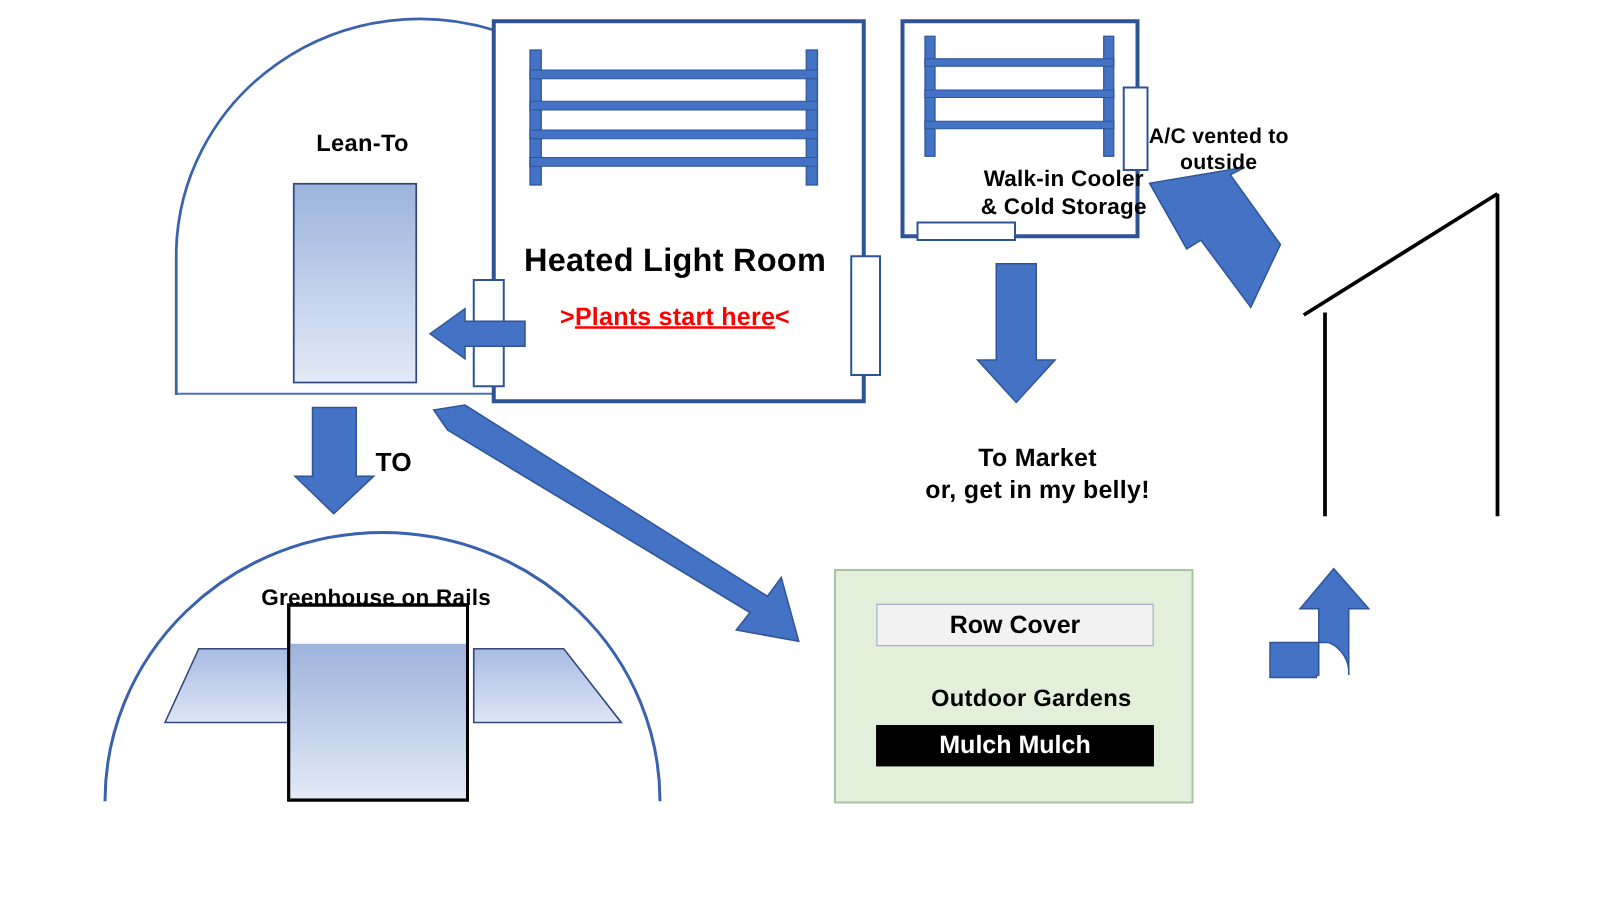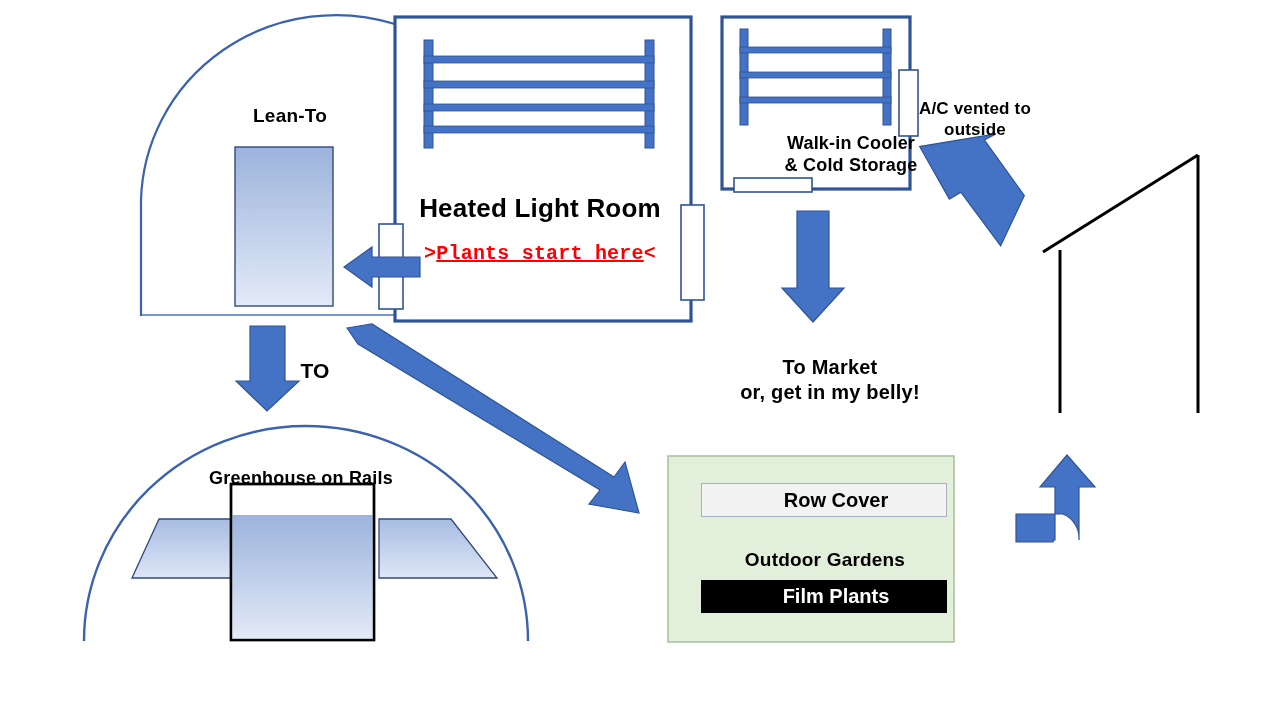--- a/index.html
+++ b/index.html
@@ -31,39 +31,38 @@
     color: #000000;
     text-align: center;
     line-height: 1.24;
     white-space: pre-line;
     letter-spacing: 0.2px;
     margin-top: 10px;
   }
   .lbl-lean-to     { left: 200px; top: 94px;  width: 180px; font-size: 19px; }
   .lbl-heated      { left: 400px; top: 182px; width: 280px; font-size: 26px; }
   .lbl-plants      { left: 400px; top: 232px; width: 280px; font-size: 20px;
-                     color: #FF0000; font-family: Liberation Mono, monospace; }
+                     color: #FF0000; }
   .lbl-plants .u   { text-decoration: underline; }
   .lbl-cooler      { left: 736px; top: 122px; width: 230px; font-size: 18px; }
   .lbl-ac          { left: 905px; top: 88px;  width: 140px; font-size: 17px; }
   .lbl-to          { left: 290px; top: 348px; width: 50px;  font-size: 21px; }
   .lbl-market      { left: 700px; top: 345px; width: 260px; font-size: 20px; }
   .lbl-shed        { left: 1048px; top: 311px; width: 160px; font-size: 17px; }
   .lbl-greenhouse  { left: 196px; top: 457px; width: 210px; font-size: 18px; }
   .lbl-gardens     { left: 690px; top: 538px; width: 270px; font-size: 19px; }
 
   .boxlbl {
     position: absolute;
     display: flex;
     align-items: center;
     justify-content: center;
     font-family: "Liberation Sans", sans-serif;
     font-weight: bold;
     text-align: center;
-    padding-left: 24px;
   }
   .box-rowcover {
     left: 701px; top: 483px; width: 220px; height: 32px;
     background: #F2F2F2;
     border: 1px solid #A6B1C2;
     font-size: 20px;
     color: #000000;
   }
   .box-filmmulch {
     left: 701px; top: 580px; width: 220px; height: 31px;
@@ -193,15 +192,15 @@
   <div class="lbl lbl-market">To Market
 or, get in my belly!</div>
 
 
   <div class="lbl lbl-greenhouse">Greenhouse on Rails</div>
 
   <div class="boxlbl box-rowcover">Row Cover</div>
 
   <div class="lbl lbl-gardens">Outdoor Gardens</div>
 
-  <div class="boxlbl box-filmmulch">Film Plants</div>
+  <div class="boxlbl box-filmmulch">Mulch Mulch</div>
 
 </div>
 
 </body></html>

